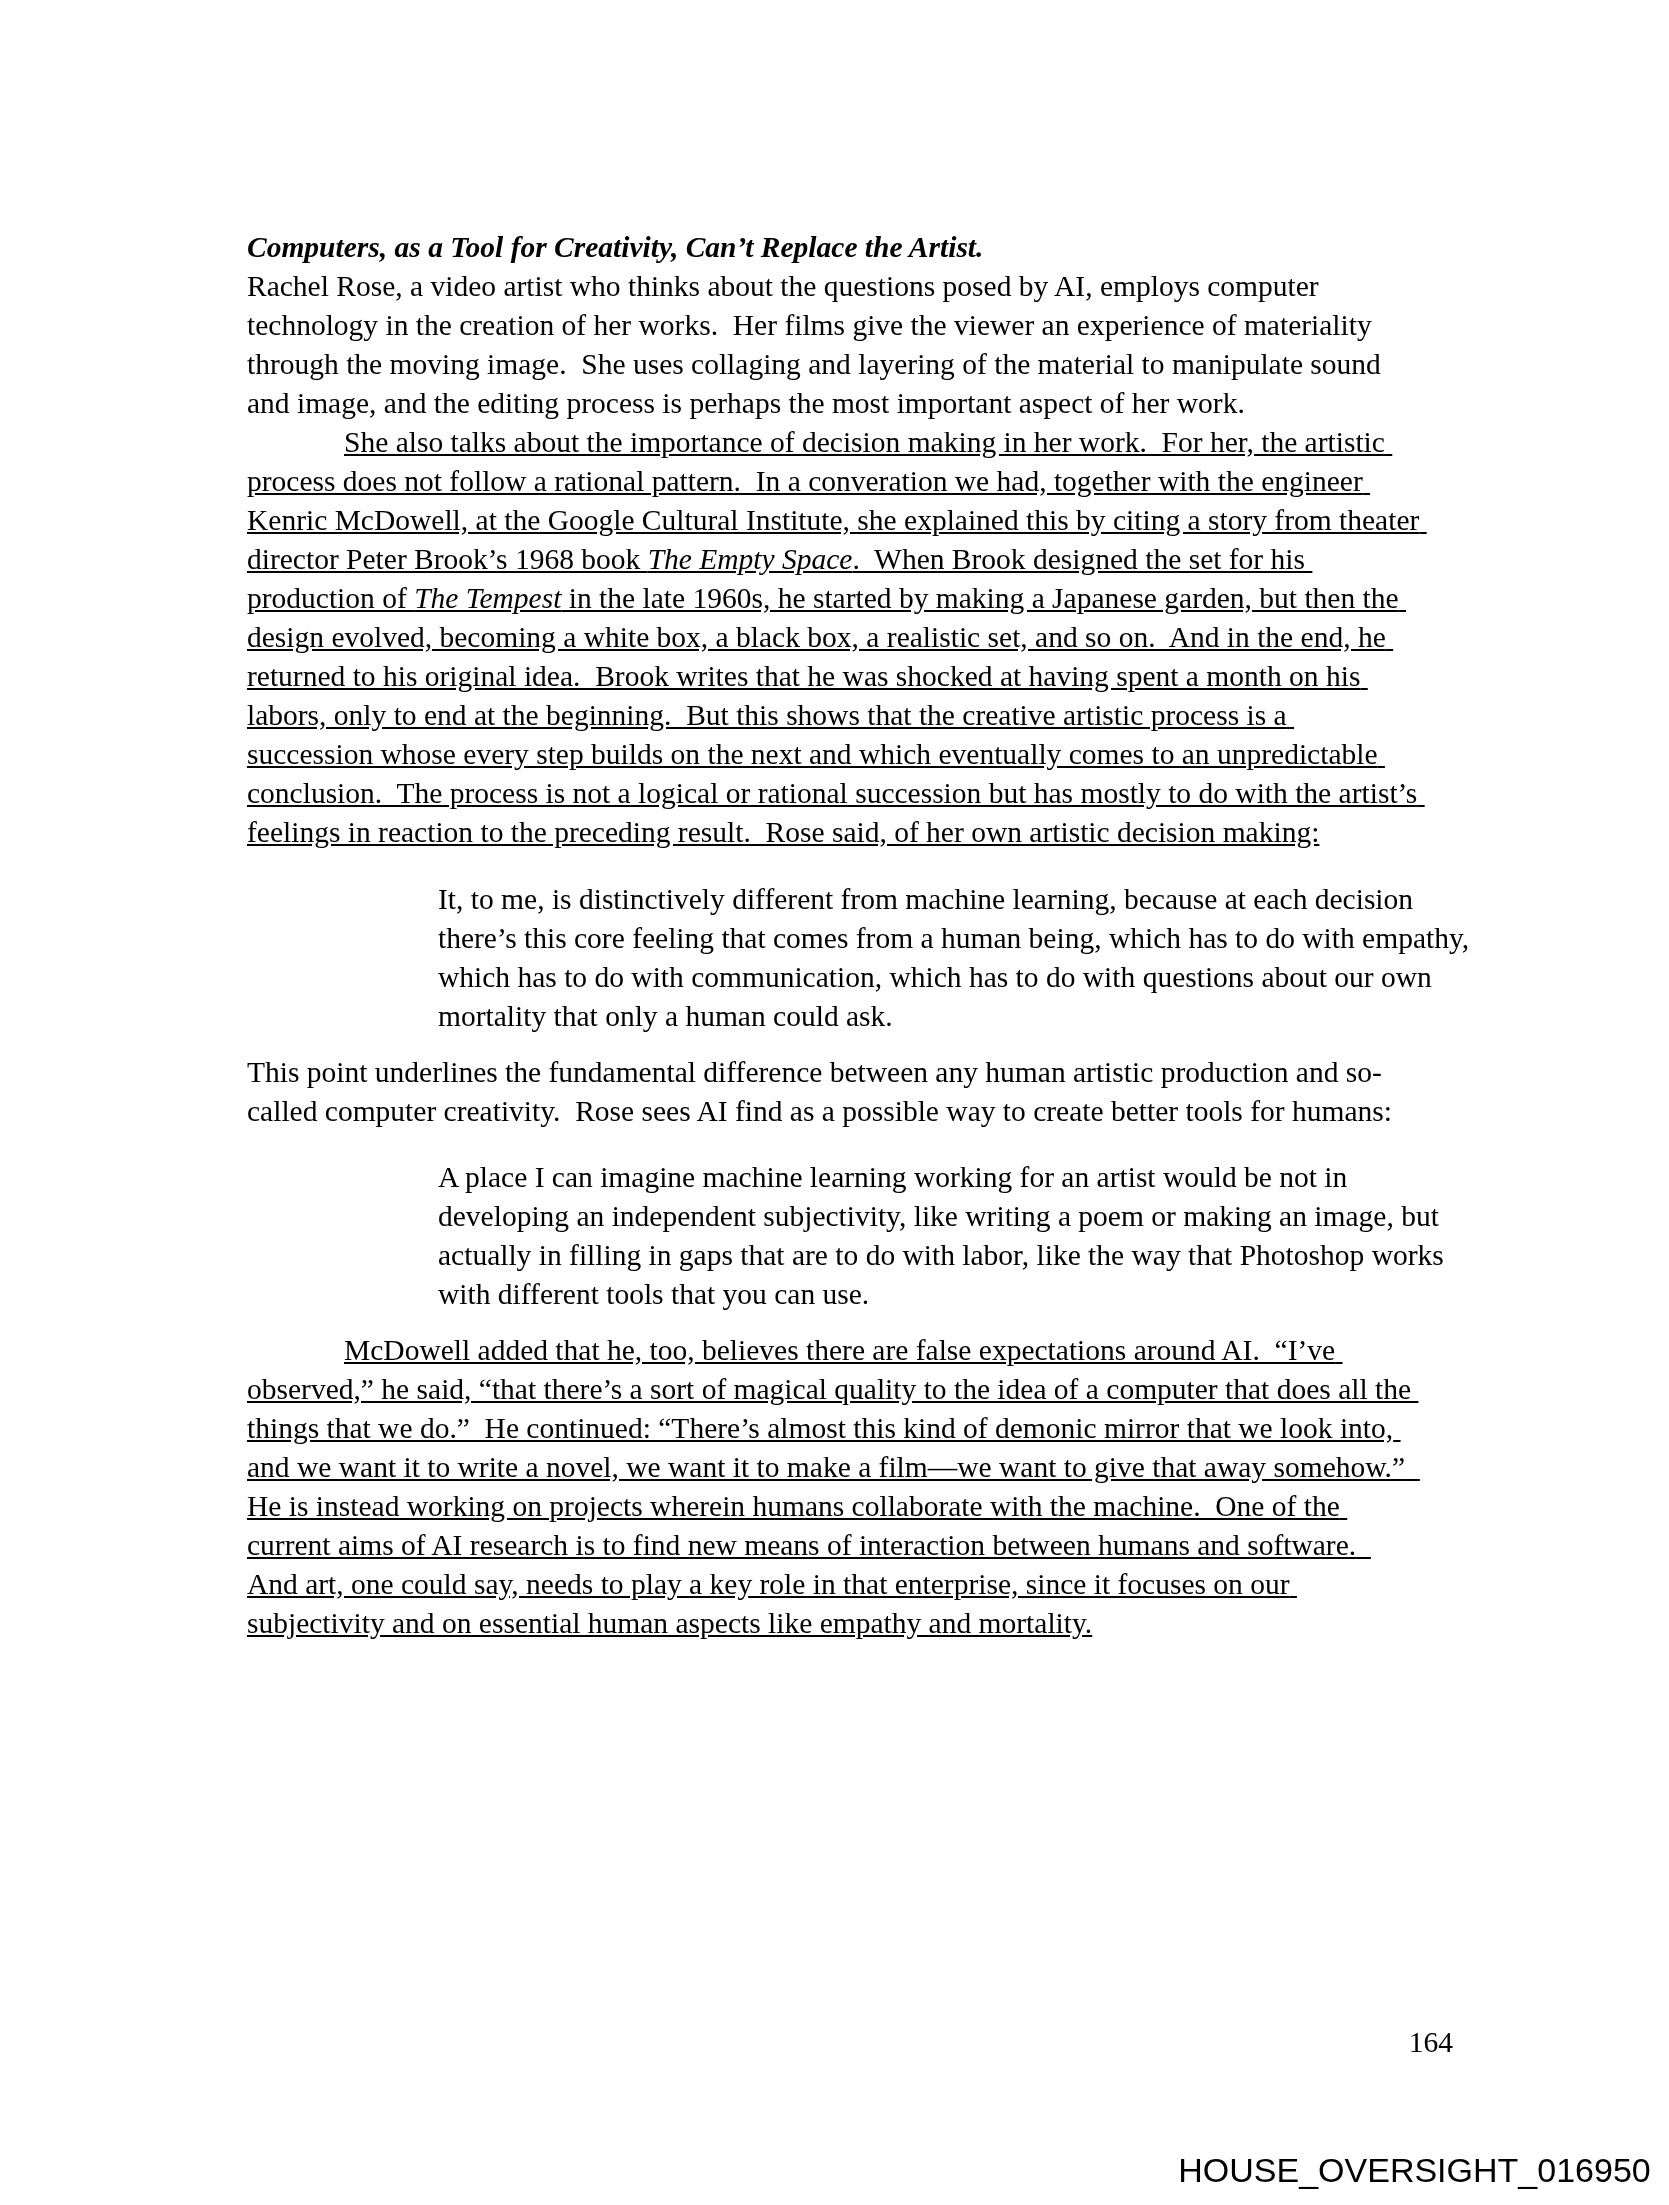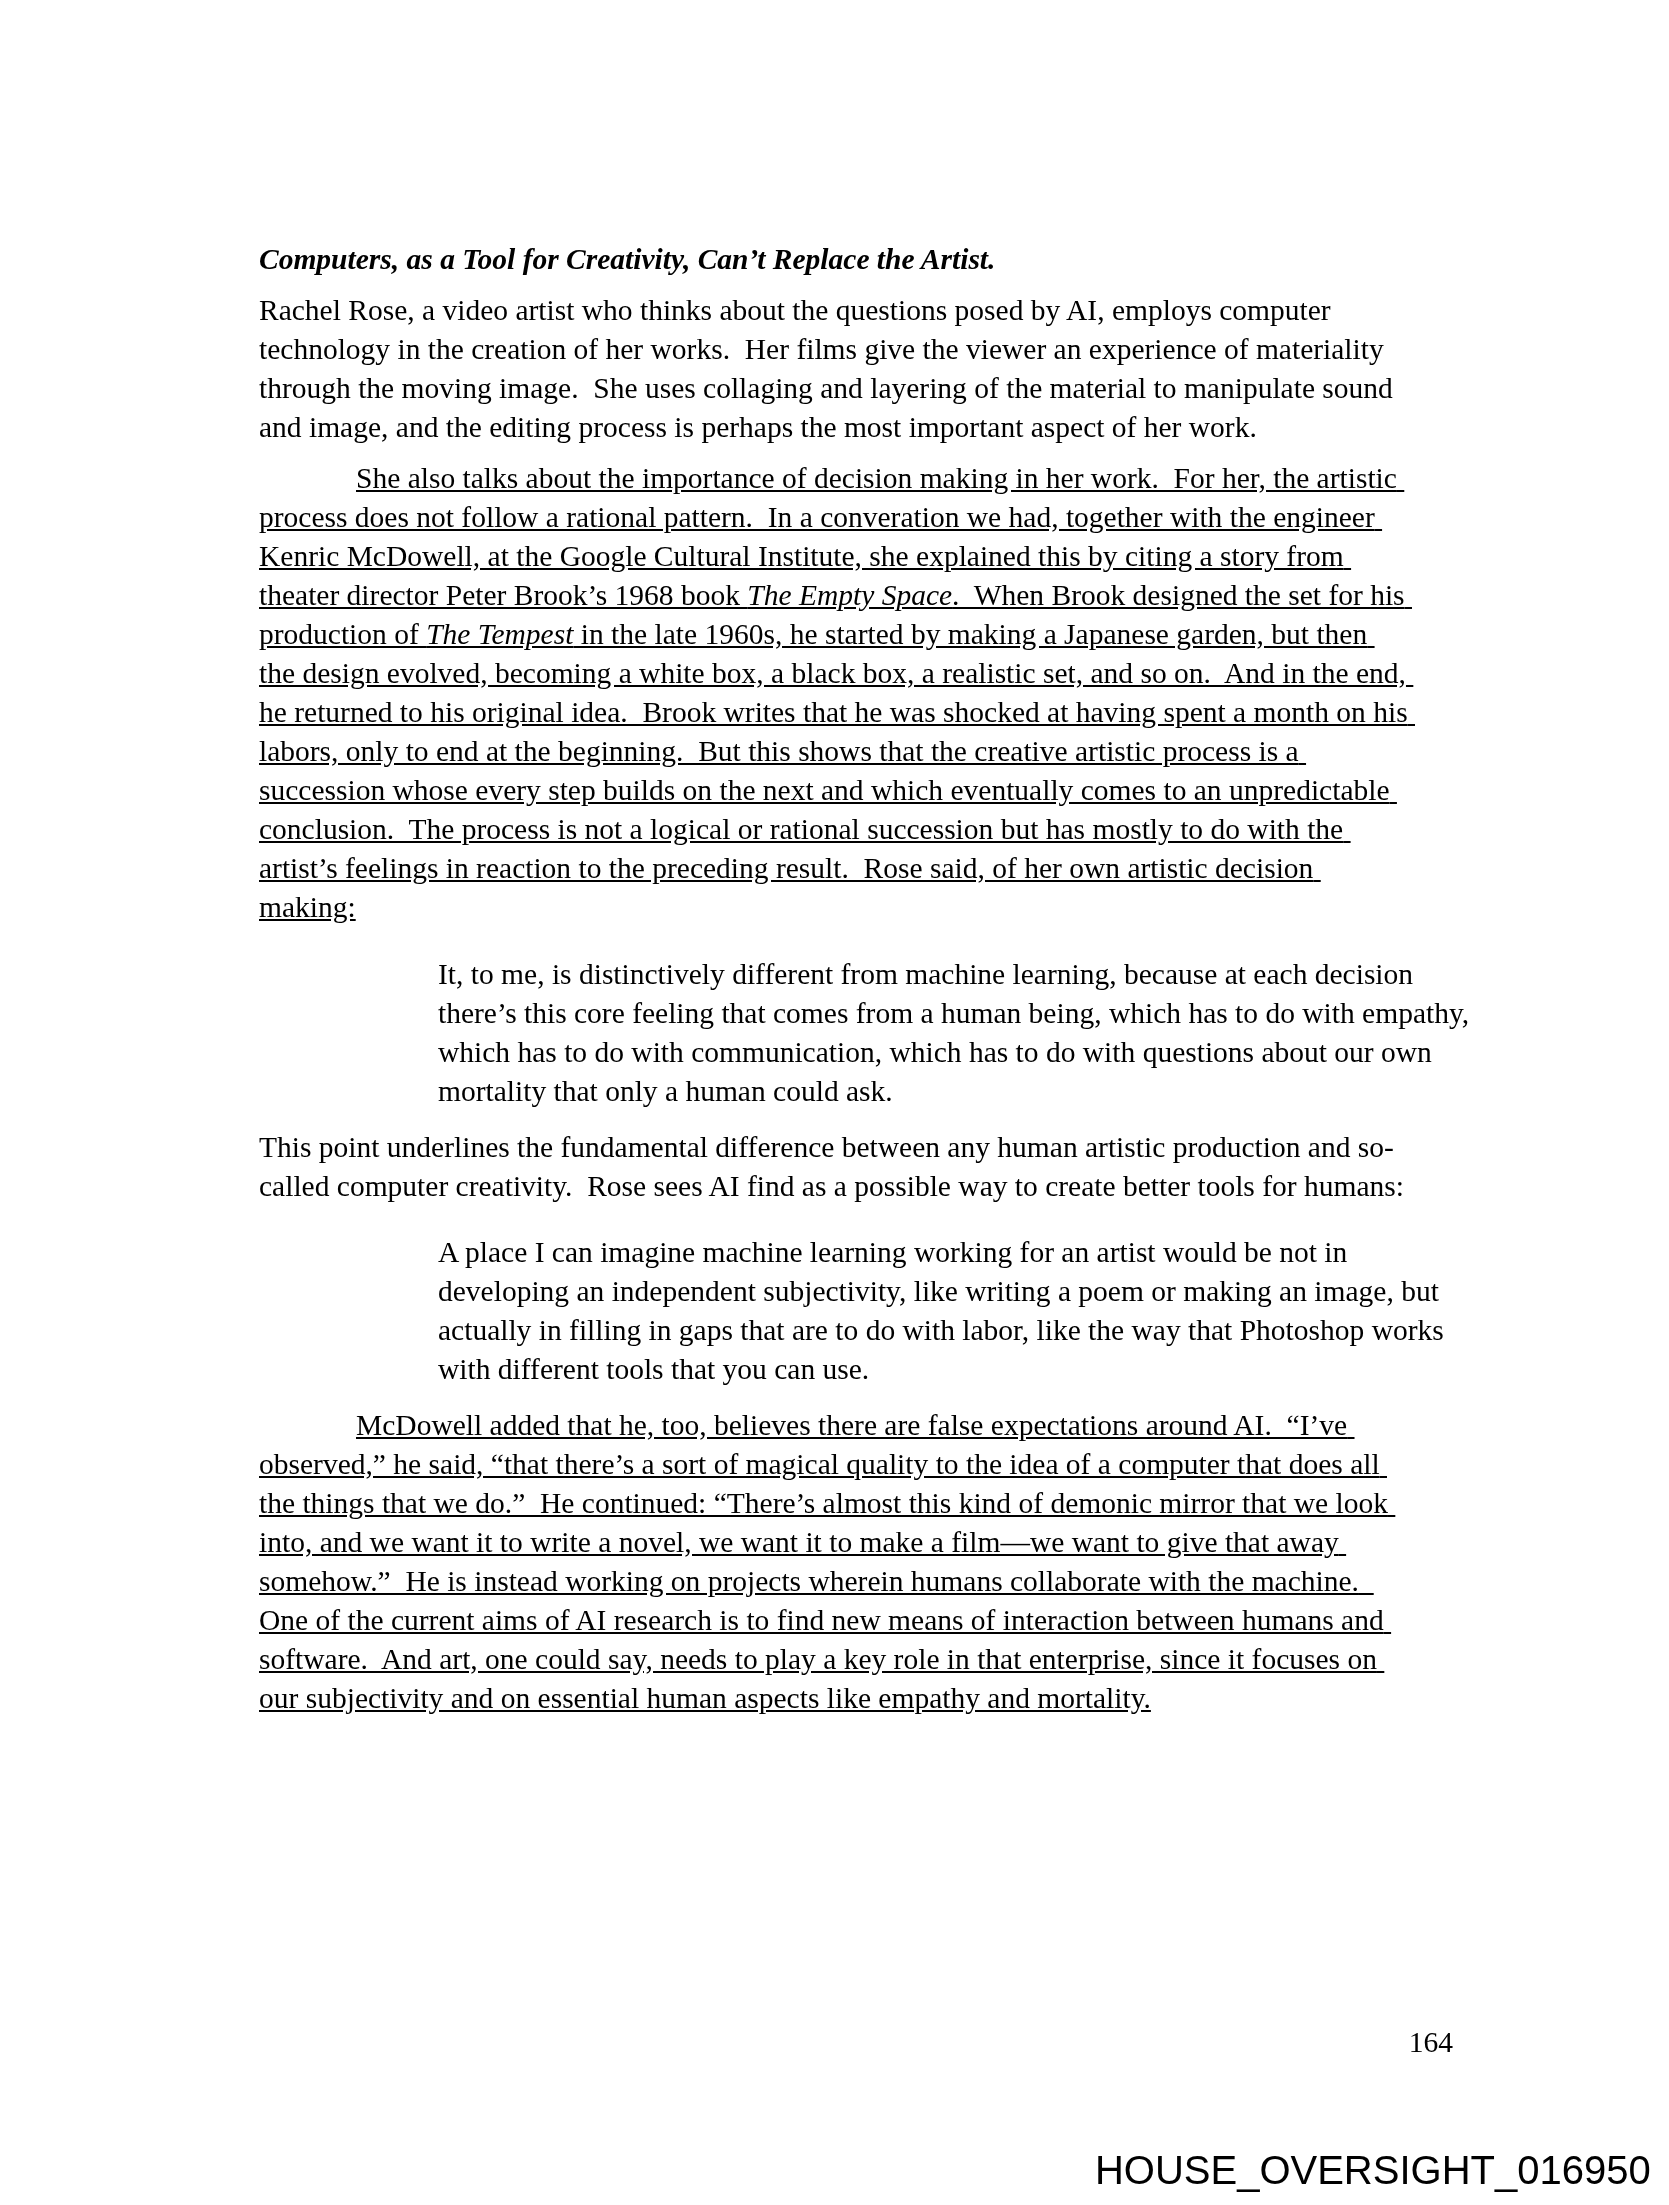--- a/index.html
+++ b/index.html
@@ -13,38 +13,38 @@
     color: #000000;
   }
   .content {
     position: absolute;
     left: 247px;
     top: 228px;
     width: 1173px;
     font-size: 29.5px;
     line-height: 39px;
   }
-  .content p { margin: 12px; white-space: pre-wrap; }
+  .content p { margin: 0; white-space: pre-wrap; }
   p.heading { font-weight: bold; font-style: italic; }
   p.indent { text-indent: 97px; text-decoration: underline; }
   p.blockquote { margin: 27.5px 0 17px 191px; width: 1047px; }
   .italic { font-style: italic; }
   .pagenum {
     position: absolute;
     top: 2026px;
     right: 216px;
     font-size: 29.5px;
     line-height: 33px;
   }
   .bates {
     position: absolute;
     top: 2154px;
     right: 18.3px;
     font-family: "Liberation Sans", "DejaVu Sans", sans-serif;
-    font-size: 40px;
+    font-size: 34px;
     line-height: 33px;
   }
 </style>
 </head>
 <body>
 
 <div class="page">
   <div class="content">
     <p class="heading">Computers, as a Tool for Creativity, Can’t Replace the Artist.</p>
     <p>Rachel Rose, a video artist who thinks about the questions posed by AI, employs computer technology in the creation of her works.  Her films give the viewer an experience of materiality through the moving image.  She uses collaging and layering of the material to manipulate sound and image, and the editing process is perhaps the most important aspect of her work.</p>

